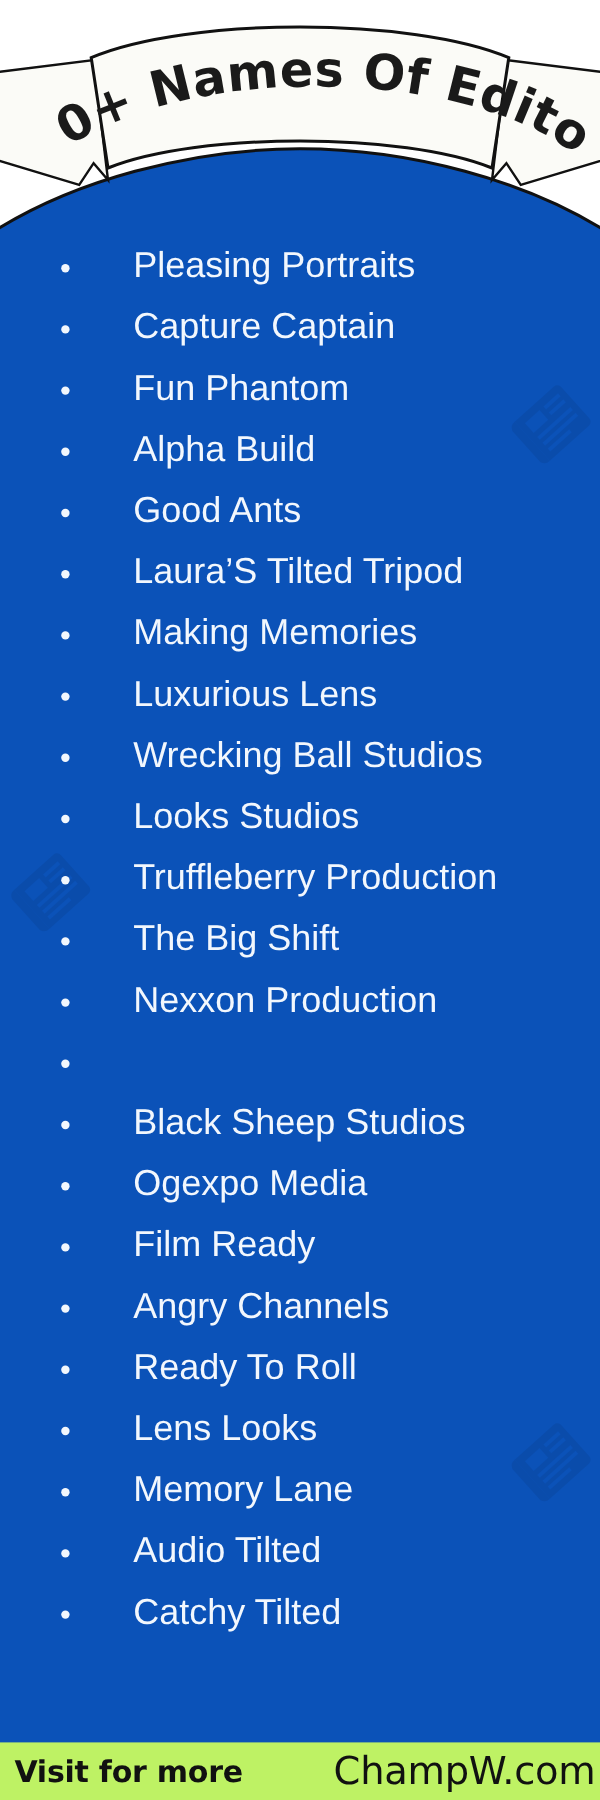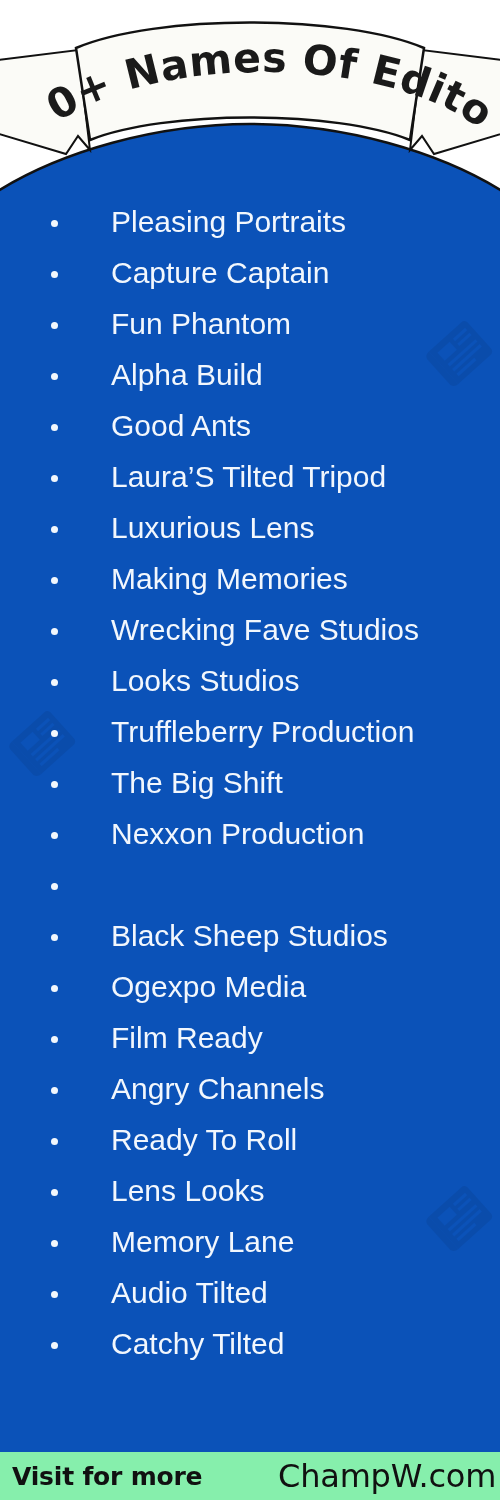--- a/index.html
+++ b/index.html
@@ -94,21 +94,21 @@
     background: #f2f7fd;
   }
 
   
   .footer {
     position: absolute;
     left: 0;
     top: 1452px;
     width: 500px;
     height: 48px;
-    background: #86efac;
+    background: #bef264;
     display: flex;
     align-items: center;
   }
   .footer-left {
     position: absolute;
     left: 12px;
     font-family: "DejaVu Sans", sans-serif;
     font-weight: bold;
     font-size: 25px;
     color: #111111;
@@ -203,23 +203,23 @@
     </text>
   </svg>
 
   <ul class="name-list">
     <li><span class="bullet"></span><span>Pleasing Portraits</span></li>
     <li><span class="bullet"></span><span>Capture Captain</span></li>
     <li><span class="bullet"></span><span>Fun Phantom</span></li>
     <li><span class="bullet"></span><span>Alpha Build</span></li>
     <li><span class="bullet"></span><span>Good Ants</span></li>
     <li><span class="bullet"></span><span>Laura’S Tilted Tripod</span></li>
+    <li><span class="bullet"></span><span>Making Memories</span></li>
     <li><span class="bullet"></span><span>Luxurious Lens</span></li>
-    <li><span class="bullet"></span><span>Making Memories</span></li>
-    <li><span class="bullet"></span><span>Wrecking Fave Studios</span></li>
+    <li><span class="bullet"></span><span>Wrecking Ball Studios</span></li>
     <li><span class="bullet"></span><span>Looks Studios</span></li>
     <li><span class="bullet"></span><span>Truffleberry Production</span></li>
     <li><span class="bullet"></span><span>The Big Shift</span></li>
     <li><span class="bullet"></span><span>Nexxon Production</span></li>
     <li><span class="bullet"></span></li>
     <li><span class="bullet"></span><span>Black Sheep Studios</span></li>
     <li><span class="bullet"></span><span>Ogexpo Media</span></li>
     <li><span class="bullet"></span><span>Film Ready</span></li>
     <li><span class="bullet"></span><span>Angry Channels</span></li>
     <li><span class="bullet"></span><span>Ready To Roll</span></li>

